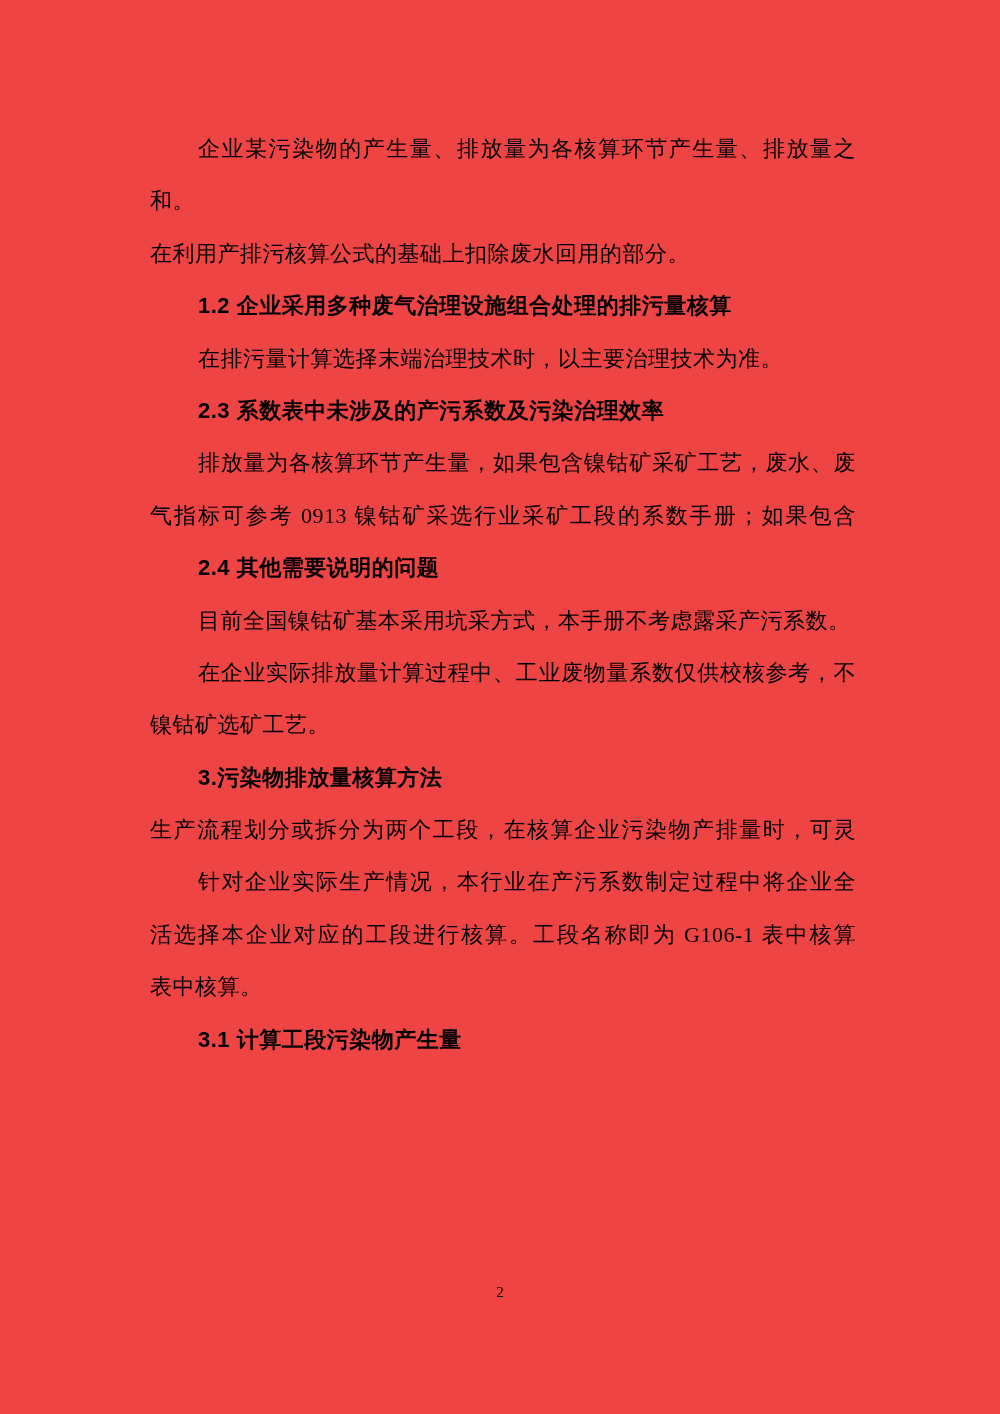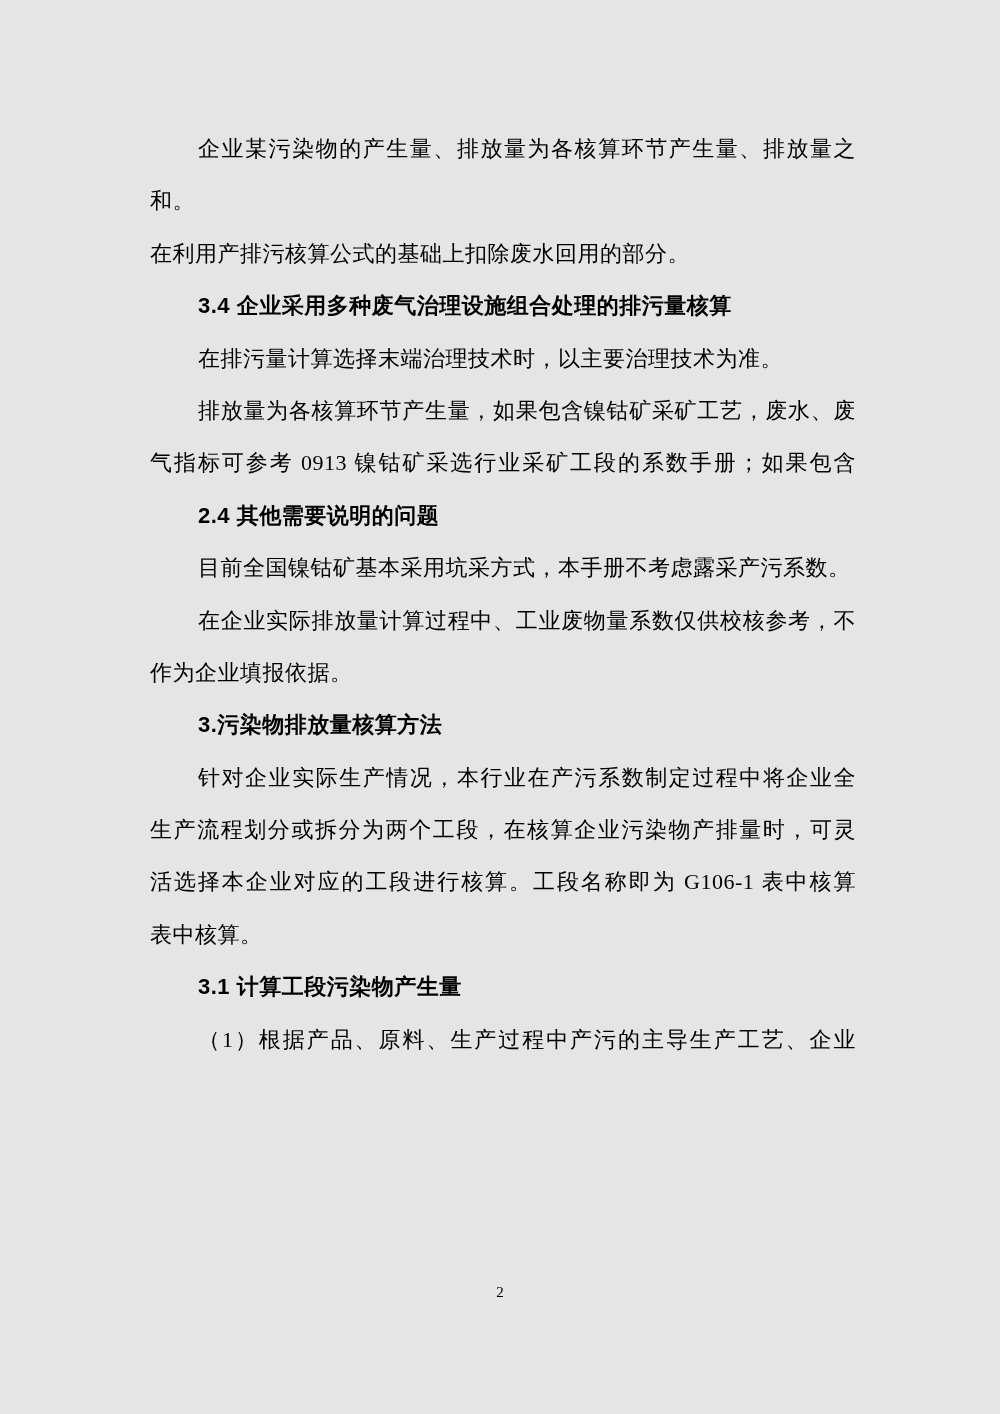--- a/index.html
+++ b/index.html
@@ -1,21 +1,21 @@
 <!DOCTYPE html>
 <html><head>
 <meta charset="utf-8">
 <style>
   * { margin: 0; padding: 0; box-sizing: border-box; }
   html, body { background: #ffffff; }
   .page {
     position: relative;
     width: 1000px;
     height: 1414px;
-    background: #e5e5e5;
+    background: #ef4444;
     color: #000000;
     font-family: "Liberation Serif", serif;
     overflow: hidden;
   }
   .content {
     position: absolute;
     left: 150px;
     top: 123px;
     width: 706px;
   }
@@ -46,30 +46,30 @@
   }
 </style>
 </head>
 <body>
 
 <div class="page">
   <div class="content">
       <div class="line indent fill">企业某污染物的产生量、排放量为各核算环节产生量、排放量之</div>
       <div class="line">和。</div>
       <div class="line">在利用产排污核算公式的基础上扣除废水回用的部分。</div>
-      <div class="line heading indent">3.4 企业采用多种废气治理设施组合处理的排污量核算</div>
+      <div class="line heading indent">1.2 企业采用多种废气治理设施组合处理的排污量核算</div>
       <div class="line indent">在排污量计算选择末端治理技术时，以主要治理技术为准。</div>
+      <div class="line heading indent">2.3 系数表中未涉及的产污系数及污染治理效率</div>
       <div class="line indent fill">排放量为各核算环节产生量，如果包含镍钴矿采矿工艺，废水、废</div>
       <div class="line fill">气指标可参考 0913 镍钴矿采选行业采矿工段的系数手册；如果包含</div>
       <div class="line heading indent">2.4 其他需要说明的问题</div>
       <div class="line indent">目前全国镍钴矿基本采用坑采方式，本手册不考虑露采产污系数。</div>
       <div class="line indent fill">在企业实际排放量计算过程中、工业废物量系数仅供校核参考，不</div>
-      <div class="line">作为企业填报依据。</div>
+      <div class="line">镍钴矿选矿工艺。</div>
       <div class="line heading indent">3.污染物排放量核算方法</div>
+      <div class="line fill">生产流程划分或拆分为两个工段，在核算企业污染物产排量时，可灵</div>
       <div class="line indent fill">针对企业实际生产情况，本行业在产污系数制定过程中将企业全</div>
-      <div class="line fill">生产流程划分或拆分为两个工段，在核算企业污染物产排量时，可灵</div>
       <div class="line fill">活选择本企业对应的工段进行核算。工段名称即为 G106-1 表中核算</div>
       <div class="line">表中核算。</div>
       <div class="line heading indent">3.1 计算工段污染物产生量</div>
-      <div class="line indent fill">（1）根据产品、原料、生产过程中产污的主导生产工艺、企业</div>
     </div>
   <div class="footer">2</div>
 </div>
 
 </body></html>

